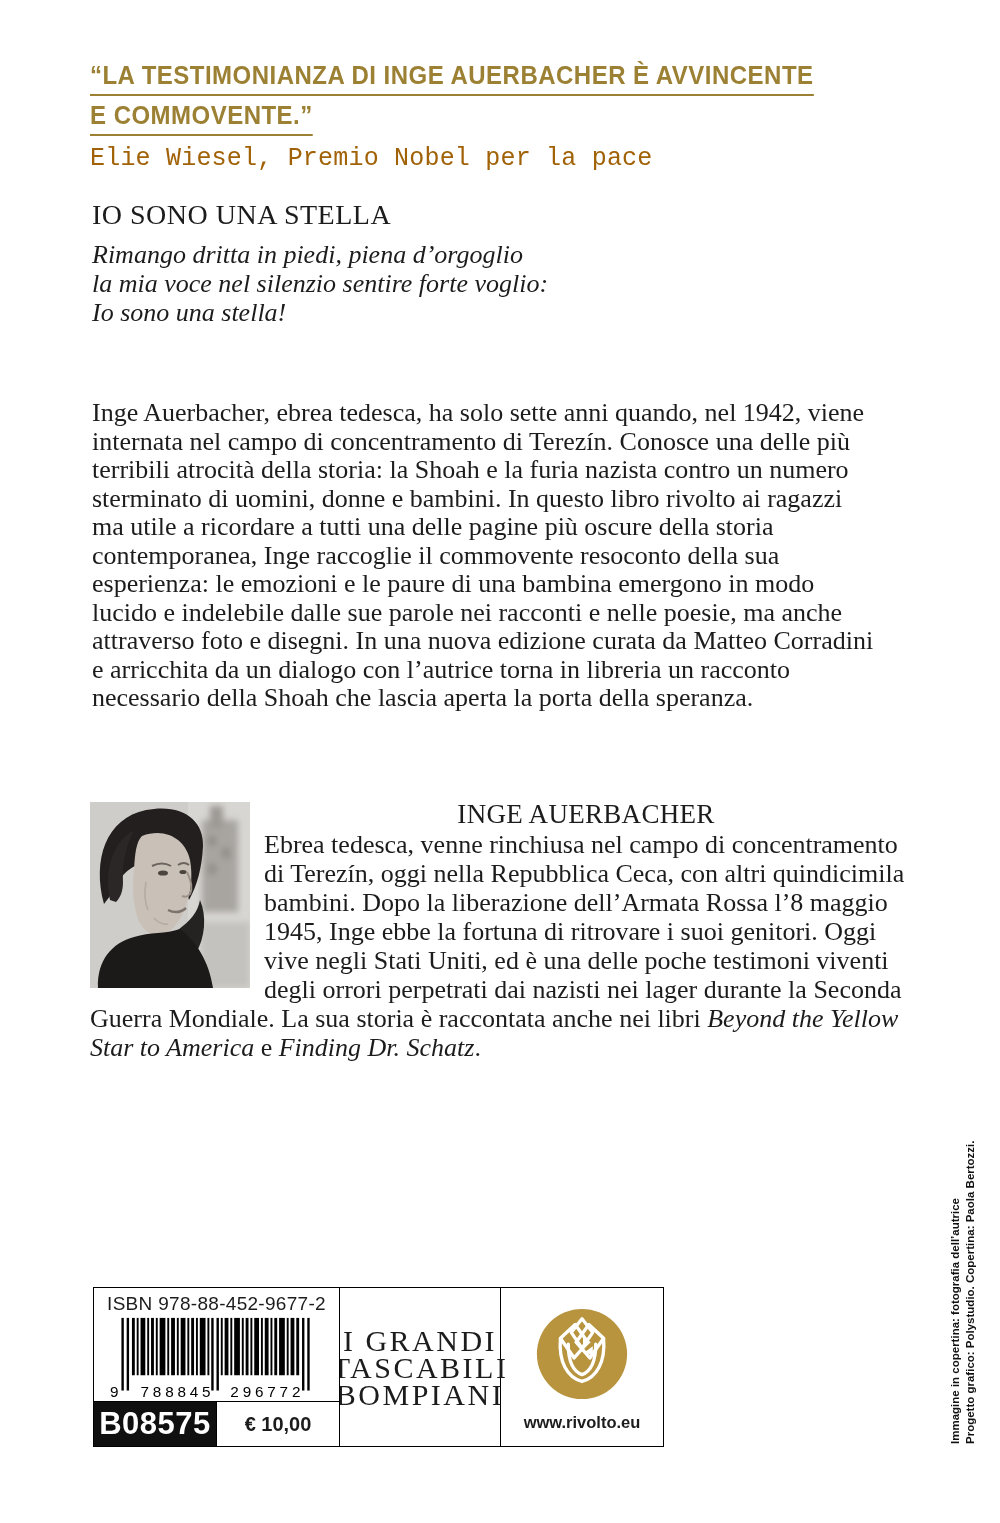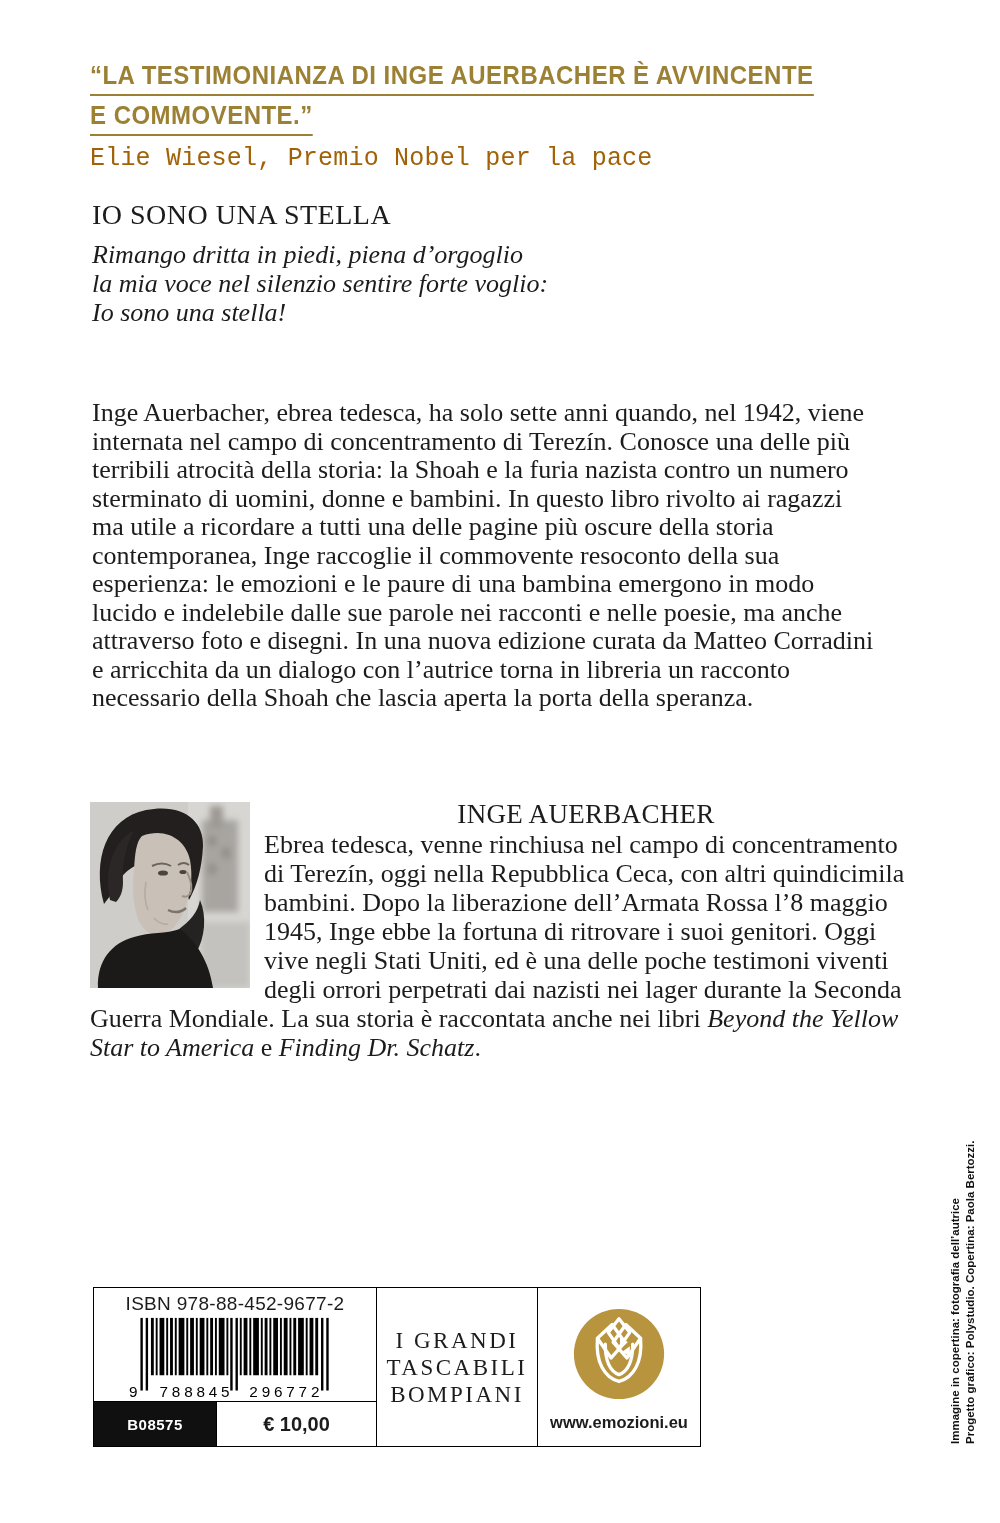--- a/index.html
+++ b/index.html
@@ -30,32 +30,32 @@
   
   .author-block { position:absolute; left:90px; top:798px; width:818px; }
   .author-photo { float:left; width:160px; height:186px; margin:4px 14px 6px 0; }
   .author-photo svg { display:block; width:100%; height:100%; }
   .author-name { font-size:27px; letter-spacing:0.3px; line-height:32px;text-align:center; }
   .bio { font-size:26px; line-height:29px; }
   .bio em { font-style:italic; }
 
   
   .footer-band { position:absolute; left:93px; top:1287px; height:160px; display:flex; }
-  .barcode-box { position:relative; width:284px; border:1px solid #000; background:#fff; }
+  .barcode-box { position:relative; width:247px; border:1px solid #000; background:#fff; }
   .isbn-label { font-family:"Liberation Sans", sans-serif; font-size:19px; text-align:center; margin-top:5px; letter-spacing:0.3px; }
   .barcode-svg { display:block; margin:1px auto 0; width:225px; height:86px; }
   .barcode-svg text { font-family:"Liberation Sans", sans-serif; font-size:16px; letter-spacing:4px; fill:#000; }
   .price-row { position:absolute; left:-1px; right:-1px; bottom:-1px; height:46px; display:flex; border:1px solid #000; }
   .code-cell { width:122px; background:#101010; color:#fff; font-family:"Liberation Sans", sans-serif;
-               font-weight:700; font-size:15px; display:flex; align-items:center; justify-content:center; letter-spacing:0.5px; }
+               font-weight:700; font-size:31px; display:flex; align-items:center; justify-content:center; letter-spacing:0.5px; }
   .price-cell { flex:1; border-left:1px solid #000; font-family:"Liberation Sans", sans-serif;
                 font-weight:700; font-size:20px; display:flex; align-items:center; justify-content:center; }
   .series-box { width:161px; border:1px solid #000; border-left:none; display:flex; flex-direction:column;
                 align-items:center; justify-content:center; text-align:left;
-                font-size:23px; letter-spacing:2.5px; line-height:27px; }
+                font-size:30px; letter-spacing:2.5px; line-height:27px; }
   .logo-box { width:163px; border:1px solid #000; border-left:none; text-align:center; }
   .logo-circle { width:102px; height:102px; margin:15px auto 0; display:block; }
   .logo-url { font-family:"Liberation Sans", sans-serif; font-weight:700; font-size:16.5px; margin-top:8px; }
 
   
   .credits { position:absolute; left:948px; top:1444px; transform:rotate(-90deg); transform-origin:0 0;
              font-family:"Liberation Sans", sans-serif; font-weight:700; font-size:11.5px; line-height:15px;
              color:#111; width:300px; }
   .credits div { white-space:nowrap; }
 </style>
@@ -183,21 +183,21 @@
         <g stroke="#fff" stroke-width="3.4" fill="none" stroke-linejoin="round" stroke-linecap="round">
           <path d="M30,36 C28,60 37,76 52,80 C67,76 76,60 74,36"></path>
           <path d="M38,42 C38,60 44,70 52,73 C60,70 66,60 66,42"></path>
           <path d="M30,36 L45,22 L58,40 L44,56 Z"></path>
           <path d="M74,36 L59,22 L46,40 L60,56 Z"></path>
           <path d="M52,16 L63,30 L52,46 L41,30 Z"></path>
         </g>
         <path d="M53,34 L61,40 L53,47 Z" fill="#fff"></path>
         <path d="M55,50 L63,44 L63,54 Z" fill="#fff"></path>
       </svg>
-      <div class="logo-url">www.emozioni.eu</div>
+      <div class="logo-url">www.rivolto.eu</div>
     </div>
 
 
   </div>
 
   <div class="credits">
     <div>Immagine in copertina: fotografia dell’autrice</div>
     <div>Progetto grafico: Polystudio. Copertina: Paola Bertozzi.</div>
   </div>
 

